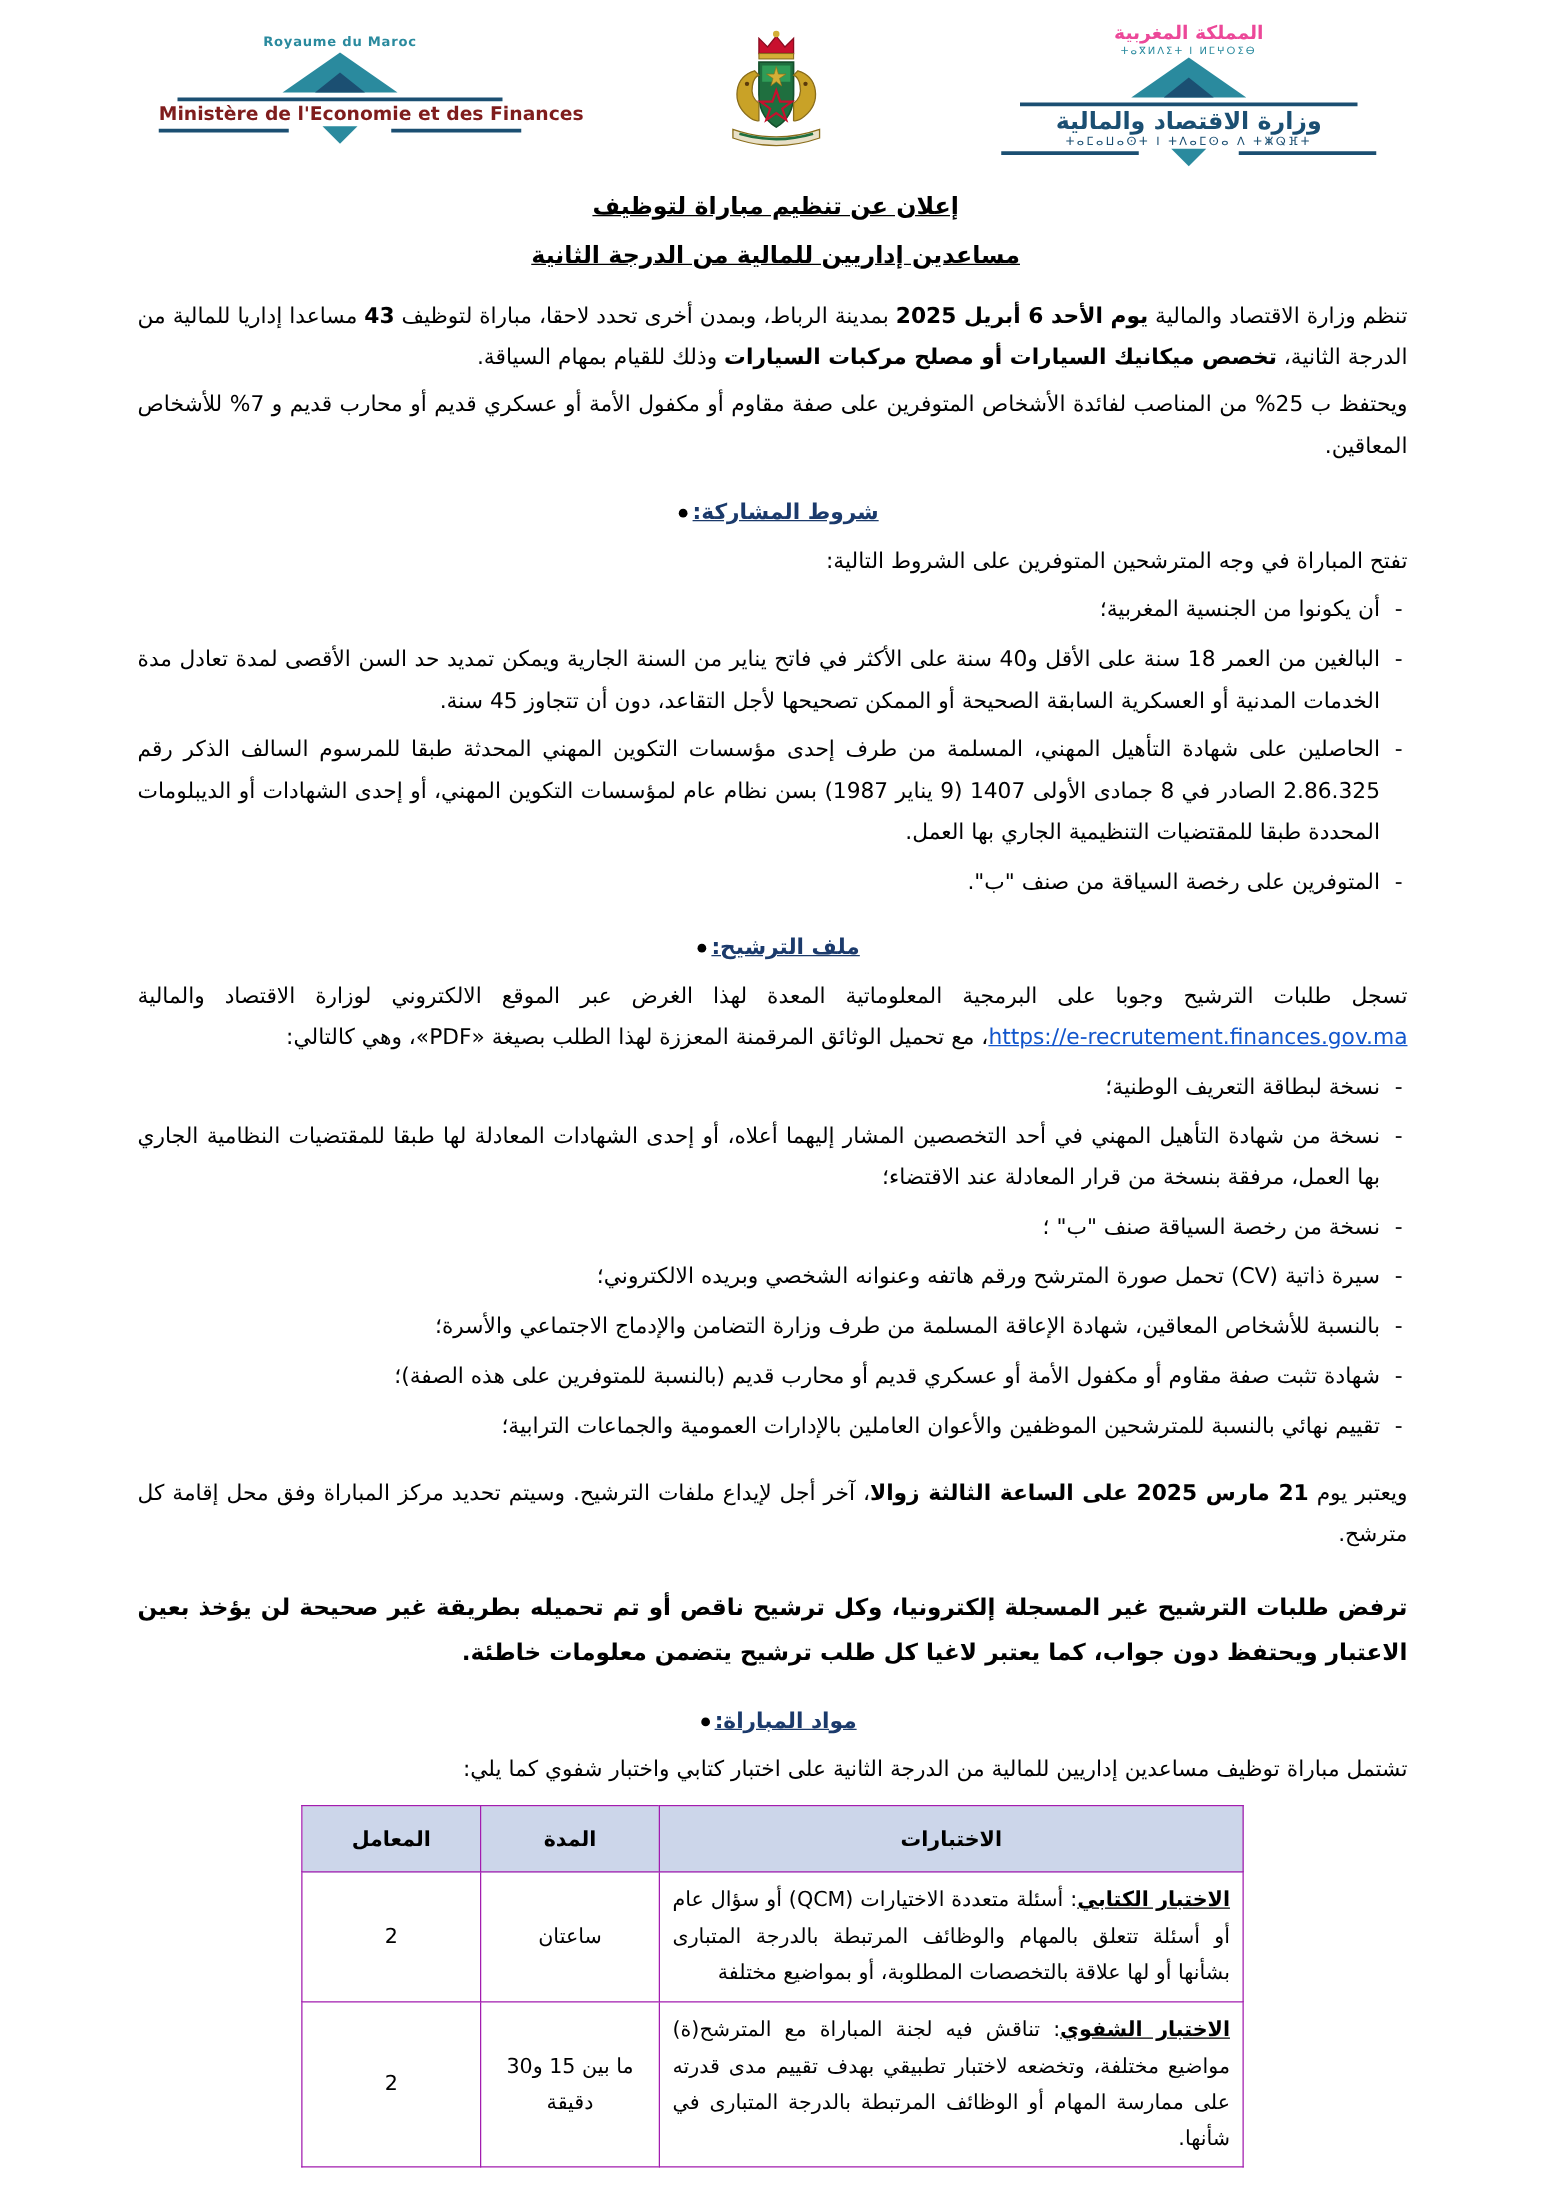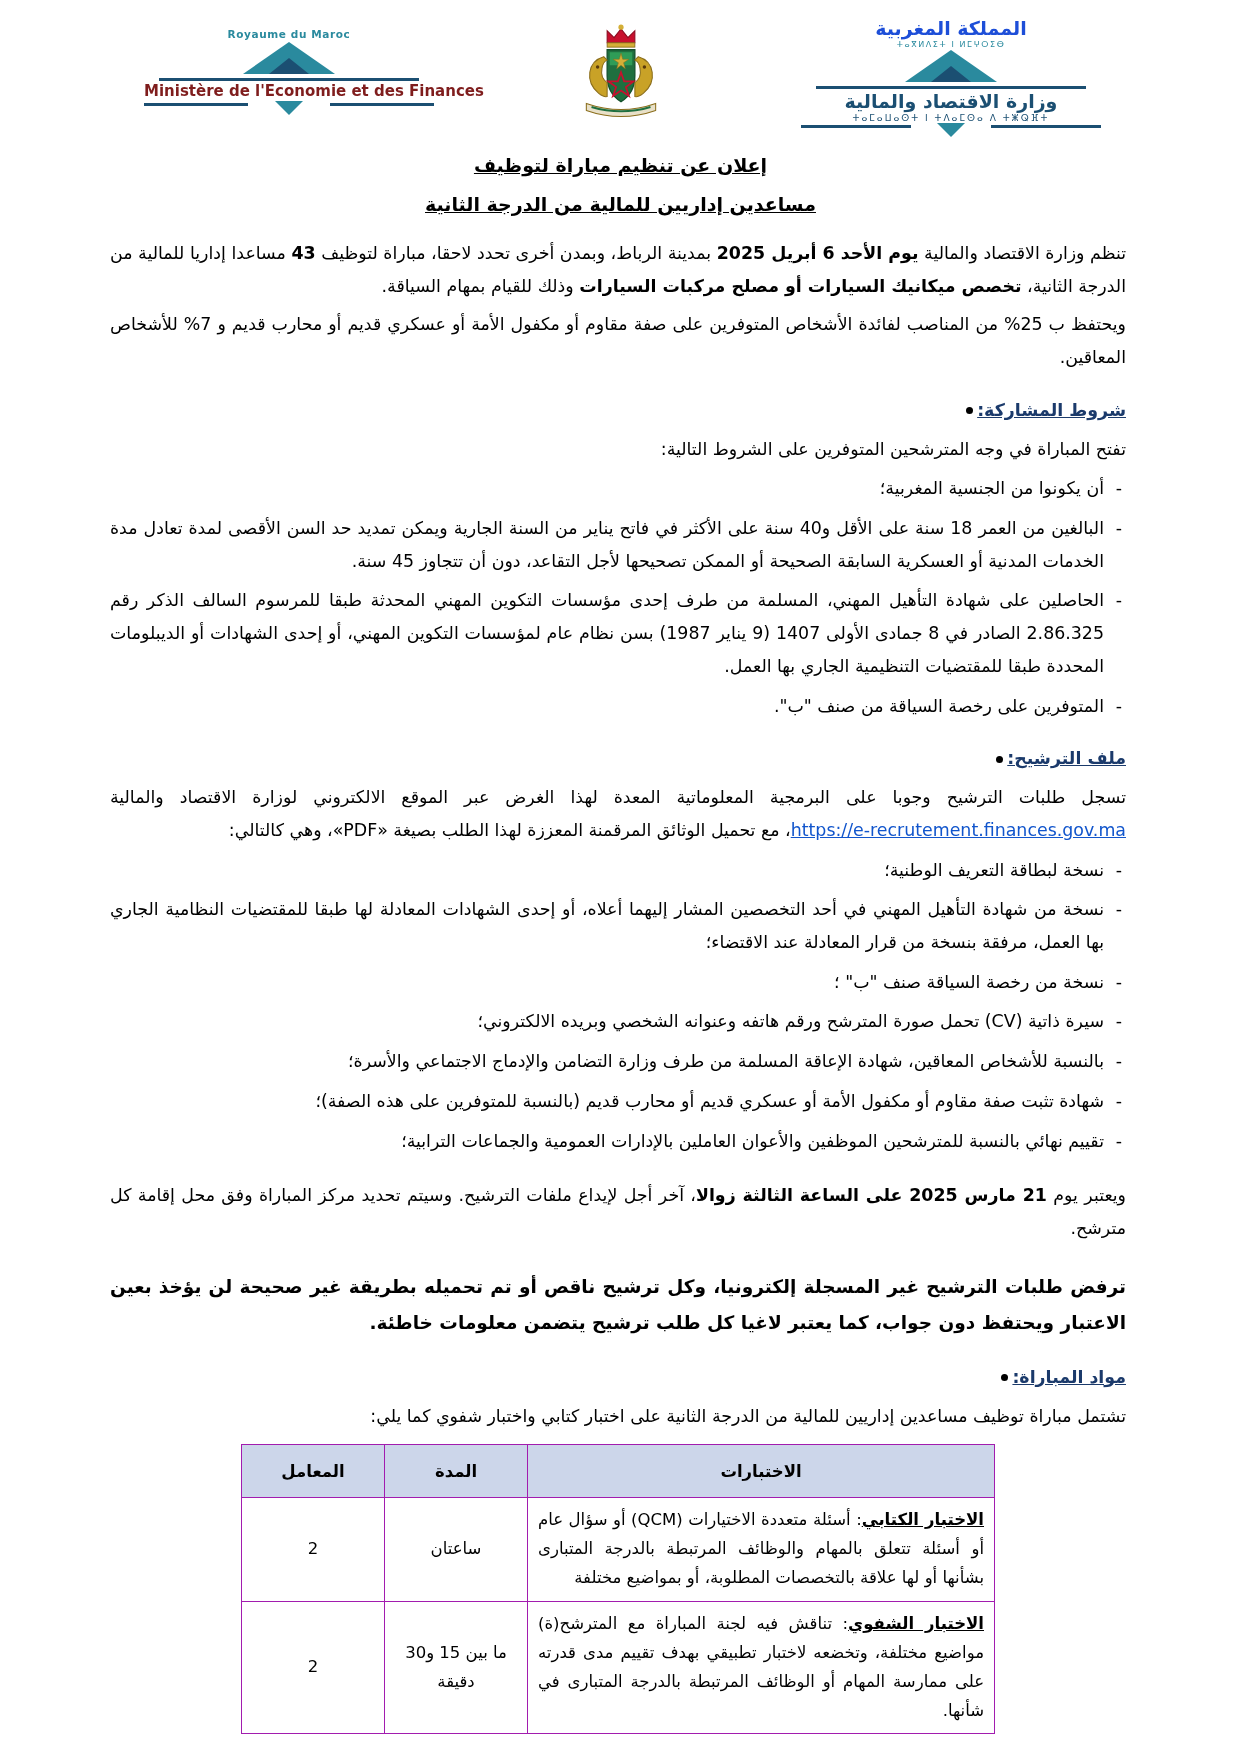--- a/index.html
+++ b/index.html
@@ -24,21 +24,21 @@
   }
 
   
   .header {
     position: relative;
     height: 140px;
     width: 1241px;
   }
   .logo-left {
     position: absolute;
-    left: 144px;
+    left: 127px;
     top: 28px;
     width: 290px;
     text-align: center;
   }
   .logo-right {
     position: absolute;
     right: 140px;
     top: 18px;
     width: 300px;
     text-align: center;
@@ -54,22 +54,22 @@
   .logo-caption-top {
     color: #2a8a9e;
     font-size: 10.5px;
     font-weight: bold;
     letter-spacing: 0.6px;
     direction: ltr;
     margin-bottom: 2px;
     white-space: nowrap;
   }
   .logo-caption-top-ar {
-    color: #1d4ed8;
-    font-size: 19px;
+    color: #ec4899;
+    font-size: 15px;
     font-weight: bold;
     direction: rtl;
     white-space: nowrap;
     line-height: 1.1;
   }
   .logo-tifinagh {
     color: #2a8a9e;
     font-size: 8px;
     letter-spacing: 1.6px;
     direction: ltr;
@@ -191,21 +191,21 @@
     margin-top: 20px;
     display: flex;
     flex-direction: row-reverse;
     justify-content: flex-start;
     align-items: center;
     gap: 8px;
     padding-left: 10px;
   }
   .section-head-inner {
     width: 100%;
-    text-align: right;
+    text-align: center;
   }
   .bullet-dot {
     display: inline-block;
     width: 7px;
     height: 7px;
     background: #000;
     border-radius: 50%;
     vertical-align: middle;
     margin-right: 4px;
   }

